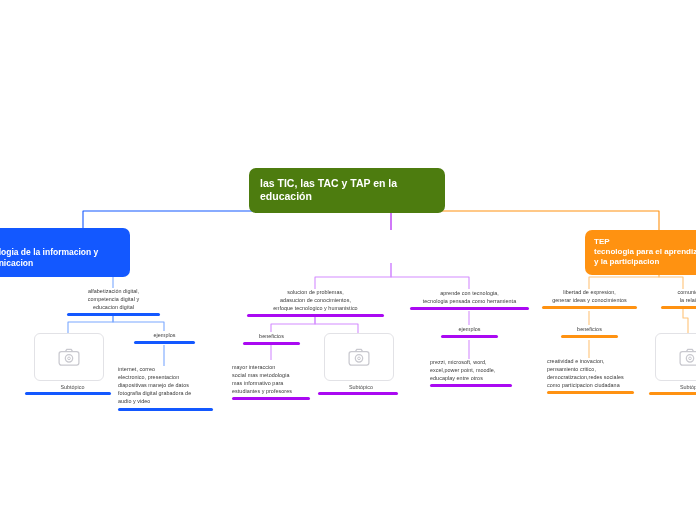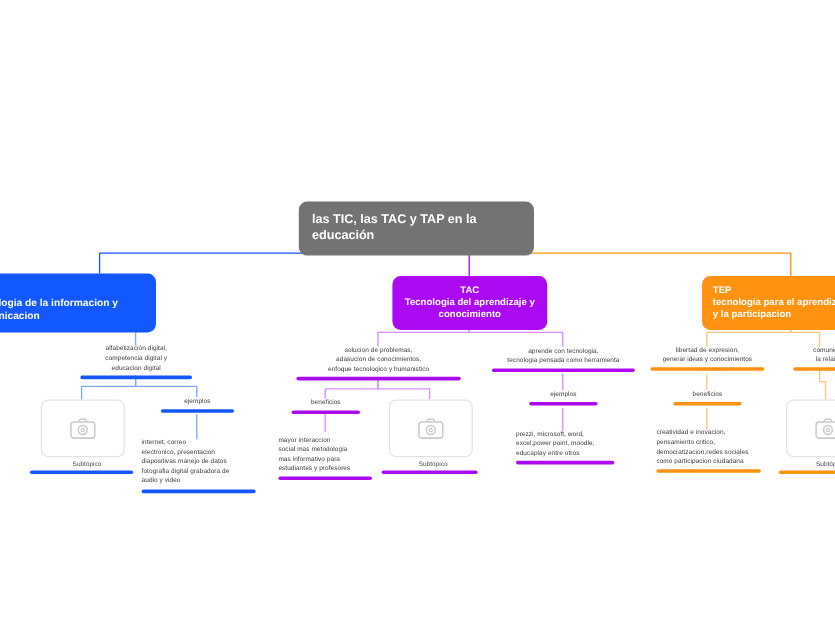--- a/index.html
+++ b/index.html
@@ -12,21 +12,21 @@
 
   svg#wires{position:absolute;left:0;top:0;width:696px;height:520px;pointer-events:none;}
 
   
   .node{
     position:absolute;border-radius:7px;color:#ffffff;
     font-weight:bold;line-height:1.28;box-sizing:border-box;
   }
   .node-root{
     left:249px;top:168px;width:196px;padding:9px 11px;
-    background:#737373;font-size:10.5px;
+    background:#4d7c0f;font-size:10.5px;
   }
   .node-tic{
     left:-34px;top:228px;width:164px;padding:8px 10px;
     background:#1358ff;font-size:8.5px;
   }
   .node-tac{
     left:327px;top:230px;width:129px;padding:7px 8px;
     background:#aa09f2;font-size:8px;text-align:center;
   }
   .node-tep{
@@ -92,23 +92,20 @@
       <path d="M683 308 L683 318 L688 318 L688 333" stroke="#ffc478" stroke-linejoin="round"></path>
     </g>
   </svg>
 
   <div class="node node-root">las TIC, las TAC y TAP en la educación</div>
 
   <div class="node node-tic" style="white-space:pre-line">TIC
 tecnologia de la informacion y
 comunicacion</div>
 
-  <div class="node node-tac" style="white-space:pre-line">TAC
-Tecnologia del aprendizaje y
-conocimiento</div>
 
   <div class="node node-tep" style="white-space:pre-line">TEP
  tecnologia para el aprendizaje
 y la participacion</div>
 
   <div class="leaf center" style="left:67px;top:287px;width:93px;">
     <div class="txt">alfabetización digital,
 competencia digital y
 educacion digital</div>
     <div class="bar bar-blue"></div>

